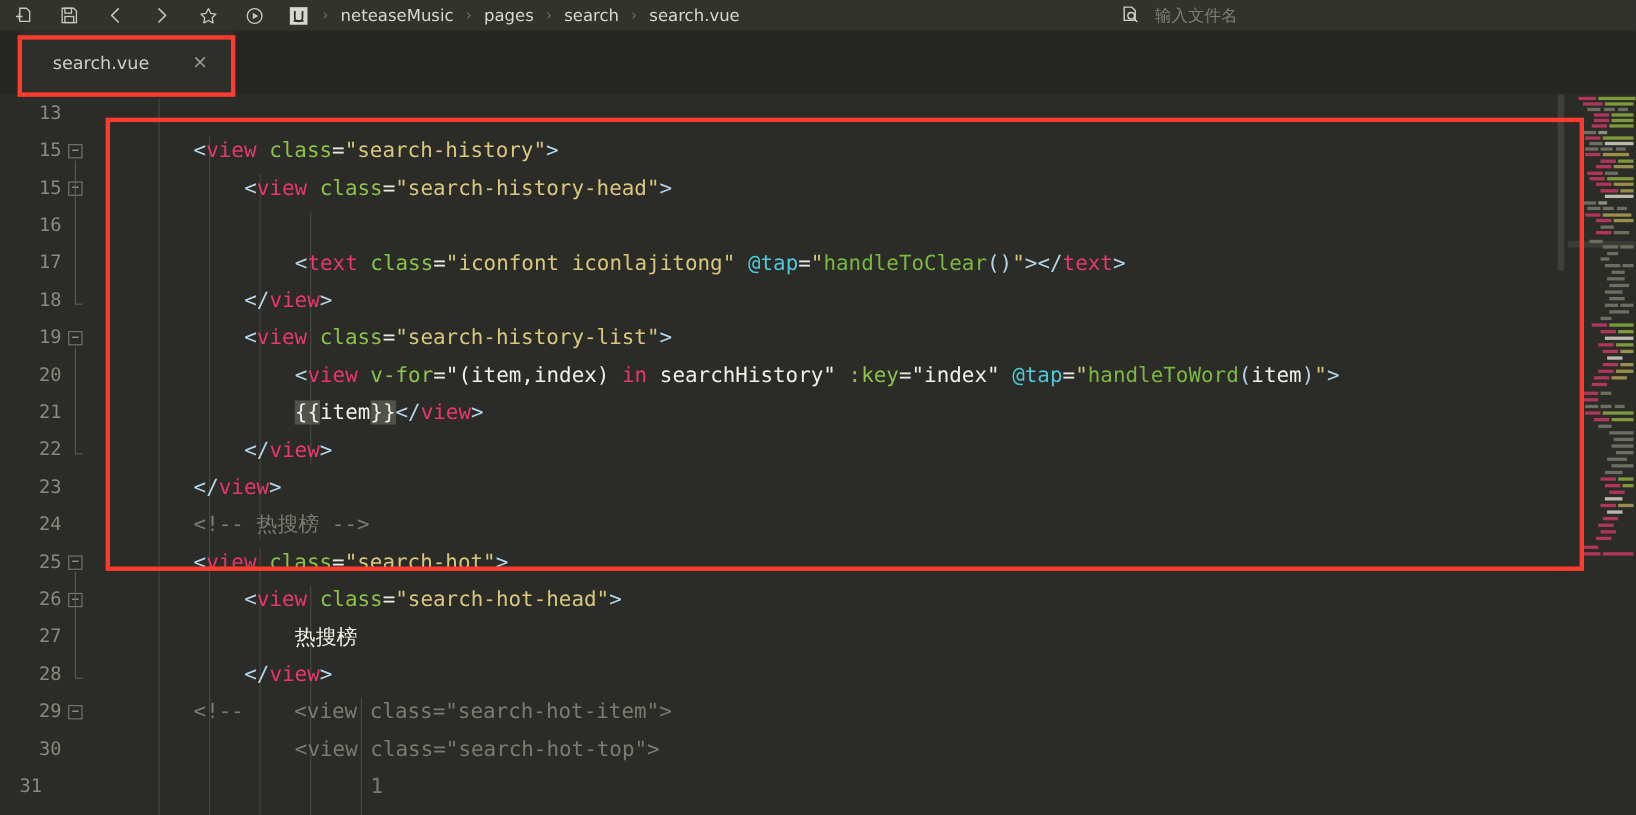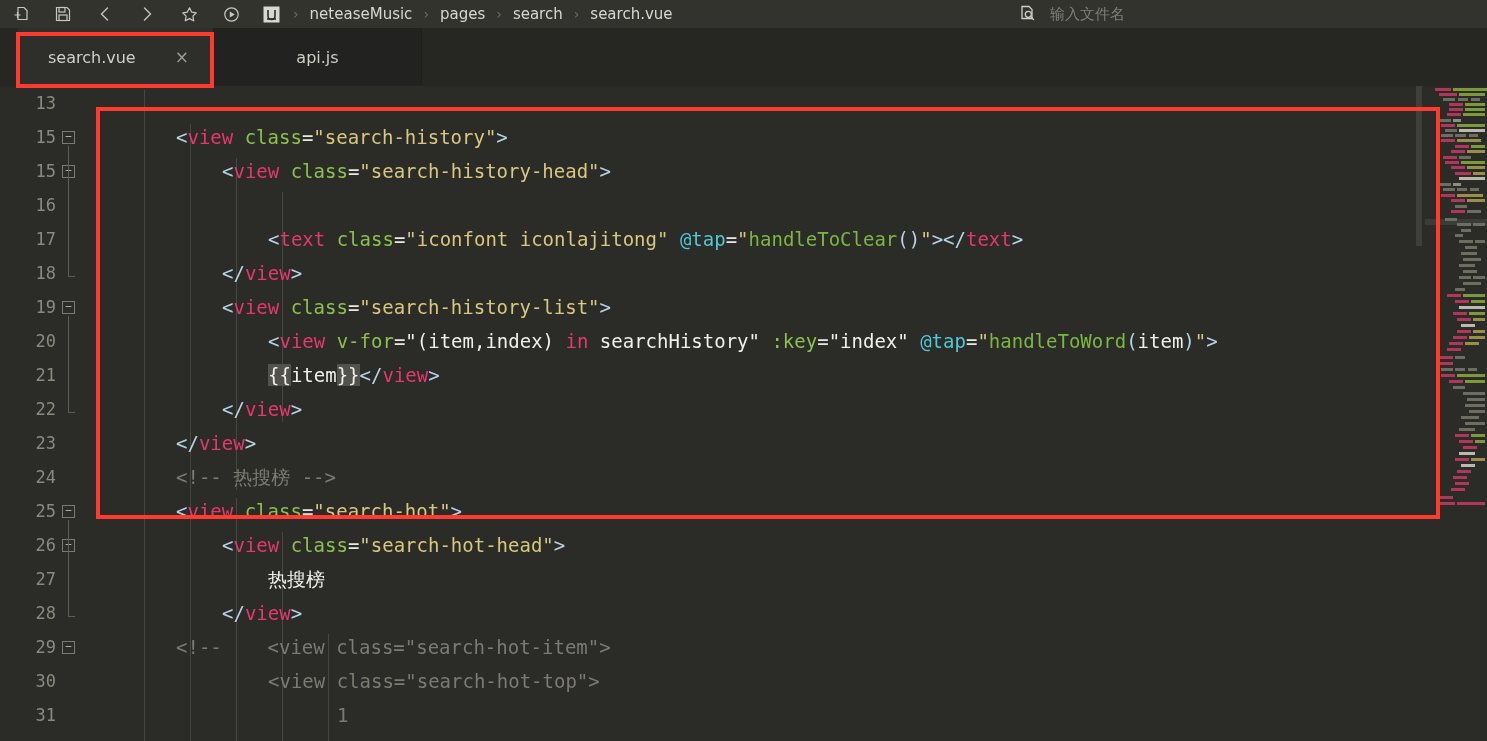--- a/index.html
+++ b/index.html
@@ -270,23 +270,20 @@
       </svg>
     </div>
     <span id="search-placeholder">输入文件名</span>
   </div>
 </div>
 
 <div id="tabbar">
   <div class="tab active" id="tab-0">
     <span>search.vue</span>
     <span class="tab-close">×</span>
-  </div>
-  <div class="tab inactive" id="tab-1">
-    <span>api.js</span>
   </div>
 </div>
 
 <div id="editor">
   <div id="gutter">
       <div class="lineno" style="top: 0px;">13</div>
       <div class="lineno" style="top: 34px;">15</div>
       <div class="foldbox" style="top: 45px;">−</div>
       <div class="lineno" style="top: 68px;">15</div>
       <div class="foldbox" style="top: 79px;">−</div>
@@ -302,21 +299,21 @@
       <div class="lineno" style="top: 374px;">24</div>
       <div class="lineno" style="top: 408px;">25</div>
       <div class="foldbox" style="top: 419px;">−</div>
       <div class="lineno" style="top: 442px;">26</div>
       <div class="foldbox" style="top: 453px;">−</div>
       <div class="lineno" style="top: 476px;">27</div>
       <div class="lineno" style="top: 510px;">28</div>
       <div class="lineno" style="top: 544px;">29</div>
       <div class="foldbox" style="top: 555px;">−</div>
       <div class="lineno" style="top: 578px;">30</div>
-      <div class="lineno" style="top: 612px;">31</div>
+      <div class="lineno" style="top: 612px; text-align: center;">31</div>
       <div class="foldline" style="top: 60px; height: 130px;"></div>
       <div class="foldend" style="top: 190px;"></div>
       <div class="foldline" style="top: 230px; height: 96px;"></div>
       <div class="foldend" style="top: 326px;"></div>
       <div class="foldline" style="top: 434px; height: 96px;"></div>
       <div class="foldend" style="top: 530px;"></div>
     </div>
   <div id="code">
       <div class="indent-guide" style="left: 60px; top: 4px; height: 672px;"></div>
       <div class="indent-guide" style="left: 106px; top: 38px; height: 638px;"></div>

